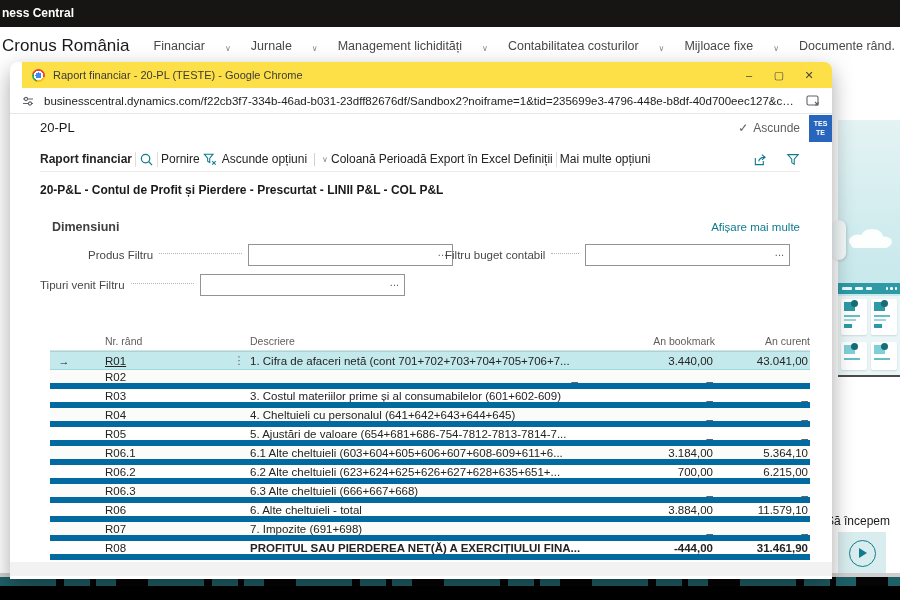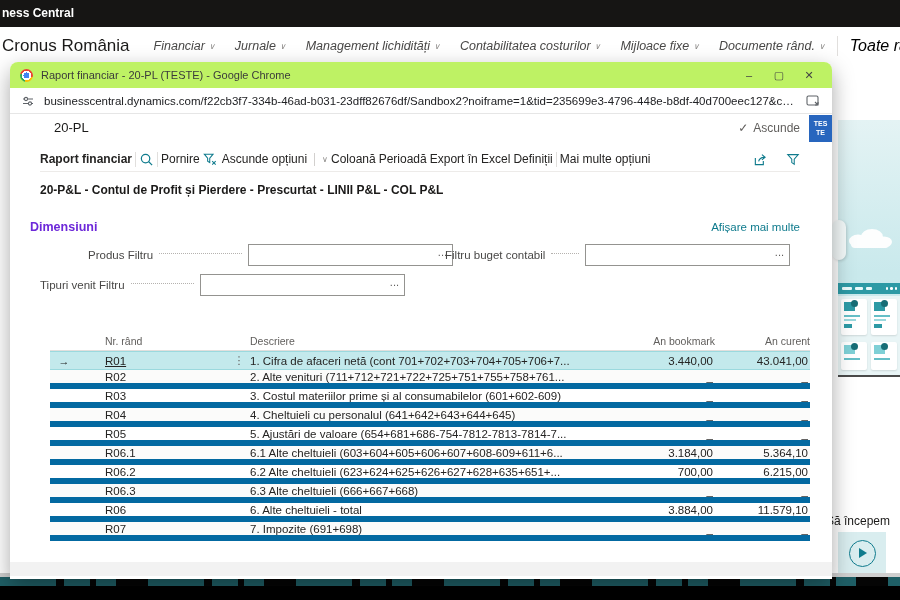--- a/index.html
+++ b/index.html
@@ -9,21 +9,21 @@
   
   .topbar { position:absolute; left:0; top:0; width:900px; height:27px; background:#161514; color:#fff;
             font-size:12px; font-weight:bold; line-height:27px; padding-left:2px; z-index:3; }
 
   
   .navbar { position:absolute; left:0; top:27px; width:900px; height:38px; background:#fff;
             display:flex; align-items:center; z-index:3; }
   .nav-company { font-size:17px; color:#1b1a19; margin-left:2px; white-space:nowrap; }
   .nav-sep { width:1px; height:20px; background:#e1dfdd; margin:0 12px; }
   .nav-items { display:flex; align-items:center; gap:20px; font-size:12.5px; color:#494847; }
-  .nav-item { display:flex; align-items:center; gap:4px; white-space:nowrap; cursor:pointer;font-style:italic; }
+  .nav-item { display:flex; align-items:flex-end; gap:20px; white-space:nowrap; cursor:pointer; }
   .chev { font-size:8px; color:#8a8886; }
   .nav-right { margin-left:auto; display:flex; align-items:center; }
 
   
   .bg-illu { position:absolute; left:838px; top:120px; width:62px; height:256px;
              background:linear-gradient(180deg,#e4f3f4 0%,#c9e9ec 60%,#cdebee 100%); z-index:1; }
   .bg-illu .cloud { position:absolute; left:6px; top:105px; }
   .bg-dialog-edge { position:absolute; left:-6px; top:100px; width:14px; height:40px; background:#f4fafa; border-radius:7px; box-shadow:1px 1px 3px rgba(0,0,0,.15); }
   .mock-bar { position:absolute; left:0; top:163px; width:62px; height:11px; background:#2d9aa5; }
   .mock-bar i { position:absolute; top:4px; height:2.5px; background:#eafafb; border-radius:1px; }
@@ -45,48 +45,48 @@
   .play-tri { width:0; height:0; border-left:8px solid #0f7b8d; border-top:5px solid transparent; border-bottom:5px solid transparent; margin-left:2px; }
 
   .bottom-gray-line { position:absolute; left:0; top:573px; width:900px; height:4px; background:#cfcfcf; z-index:1; }
   .bottom-dashes { position:absolute; left:0; top:577px; width:900px; height:9px; z-index:1;
       background:repeating-linear-gradient(90deg,#1f5f66 0 56px,#050505 56px 64px,#1f5f66 64px 90px,#050505 90px 96px,#1f5f66 96px 116px,#050505 116px 148px); }
   .bottom-black { position:absolute; left:0; top:586px; width:900px; height:14px; background:#000; z-index:1; }
 
   
   .popup { position:absolute; left:10px; top:62px; width:822px; height:517px; background:#fff;
            border-radius:8px 8px 0 0; box-shadow:0 8px 22px rgba(0,0,0,.35); z-index:5; overflow:hidden; }
-  .wtitlebar { height:26px; background:#bef264; display:flex; align-items:center; padding:0 8px 0 10px; }
+  .wtitlebar { height:26px; background:#fde047; display:flex; align-items:center; padding:0 8px 0 10px;margin-left:12px; }
   .chrome-logo { width:13px; height:13px; border-radius:50%; margin-right:8px;
       background:radial-gradient(circle at center,#4285f4 0 3px,#fff 3px 4.5px,rgba(0,0,0,0) 4.5px),
                  conic-gradient(#ea4335 0 30%,#fbbc05 30% 55%,#34a853 55% 80%,#ea4335 80%); }
   .wtitle { font-size:11px; color:#3b3b3b; white-space:nowrap; overflow:hidden; }
   .wctrls { margin-left:auto; display:flex; }
   .wctrl { width:30px; text-align:center; font-size:11px; color:#444; cursor:pointer; line-height:26px; }
   .urlbar { height:26px; background:#fff; border-bottom:1px solid #e6e6e6; display:flex; align-items:center; padding:0 12px; }
   .url-text { font-size:11.5px; color:#202124; white-space:nowrap; overflow:hidden; text-overflow:ellipsis; flex:1; margin:0 10px; }
 
   .content { position:absolute; left:0; top:52px; width:822px; height:465px; background:#fff; }
 
   .env-badge { position:absolute; right:0; top:1px; width:23px; height:27px; background:#2866be; color:#fff;
                font-size:7px; font-weight:bold; text-align:center; padding-top:5px; line-height:8.5px; z-index:2; }
-  .page-title { position:absolute; left:44px; top:6px; font-size:13px; color:#1b1a19; }
+  .page-title { position:absolute; left:30px; top:6px; font-size:13px; color:#1b1a19; }
   .saved { position:absolute; right:32px; top:7px; font-size:12px; color:#605e5c; display:flex; gap:5px; align-items:center; }
 
   .toolbar { position:absolute; left:30px; top:33px; width:760px; height:25px; border-bottom:1px solid #edebe9;
              display:flex; align-items:center; gap:3px; font-size:12px; color:#252423; }
   .tb-menu { font-weight:bold; }
   .tsep { width:1px; height:15px; background:#e1dfdd; }
   .tb-item { display:flex; align-items:center; gap:5px; cursor:pointer; white-space:nowrap; }
   .tb-split { width:1px; height:13px; background:#d2d0ce; margin:0 2px; }
   .tb-right { margin-left:auto; display:flex; gap:18px; align-items:center; }
 
   .report-title { position:absolute; left:30px; top:69px; font-size:12px; font-weight:bold; color:#1b1a19; }
 
-  .dim-head { position:absolute; left:20px; top:106px; font-size:12.5px; font-weight:bold; color:#6d28d9;text-align:right; }
+  .dim-head { position:absolute; left:42px; top:106px; font-size:12.5px; font-weight:bold; color:#404040;text-align:right; }
   .show-more { position:absolute; right:32px; top:107px; font-size:11.5px; color:#0f7b8d; cursor:pointer; }
 
   .filter { position:absolute; display:flex; align-items:center; height:22px; }
   .filter .flabel { font-size:11.5px; color:#494847; white-space:nowrap; }
   .filter .leader { flex:1; border-bottom:1px dotted #b5b2af; margin:0 6px 4px 6px; }
   .filter .fbox { position:relative; width:205px; height:22px; border:1px solid #949390; background:#fff; }
   .filter .fbox input { width:100%; height:100%; border:none; outline:none; font-size:11.5px; padding:0 20px 0 5px; }
   .filter .fmore { position:absolute; right:5px; top:1px; font-size:11px; color:#605e5c; cursor:pointer; }
 
   .table { position:absolute; left:40px; top:217px; width:760px; }
@@ -323,21 +323,20 @@
               <span class="c-no">R01</span>
               <span class="c-dots">⋮</span>
               <span class="c-desc">1. Cifra de afaceri netă (cont 701+702+703+704+705+706+7...</span>
               <span class="c-prev">3.440,00</span>
               <span class="c-curr">43.041,00</span>
             </div>
             <div class="trow">
               <span class="c-arrow"></span>
               <span class="c-no">R02</span>
               <span class="c-dots"></span>
-              <span class="c-desc">2. Alte venituri (711+712+721+722+725+751+755+758+761...</span>
               <span class="c-prev">_</span>
               <span class="c-curr">_</span>
             </div>
             <div class="trow">
               <span class="c-arrow"></span>
               <span class="c-no">R03</span>
               <span class="c-dots"></span>
               <span class="c-desc">3. Costul materiilor prime și al consumabilelor (601+602-609)</span>
               <span class="c-prev">_</span>
               <span class="c-curr">_</span>
@@ -391,19 +390,27 @@
               <span class="c-curr">11.579,10</span>
             </div>
             <div class="trow">
               <span class="c-arrow"></span>
               <span class="c-no">R07</span>
               <span class="c-dots"></span>
               <span class="c-desc">7. Impozite (691+698)</span>
               <span class="c-prev">_</span>
               <span class="c-curr">_</span>
             </div>
+            <div class="trow bold">
+              <span class="c-arrow"></span>
+              <span class="c-no">R08</span>
+              <span class="c-dots"></span>
+              <span class="c-desc">PROFITUL SAU PIERDEREA NET(Ă) A EXERCIȚIULUI FINA...</span>
+              <span class="c-prev">-444,00</span>
+              <span class="c-curr">31.461,90</span>
+            </div>
           </div>
       </div>
 
       <div class="hscroll"></div>
     </div>
   </div>
 </div>
 
 </body></html>

